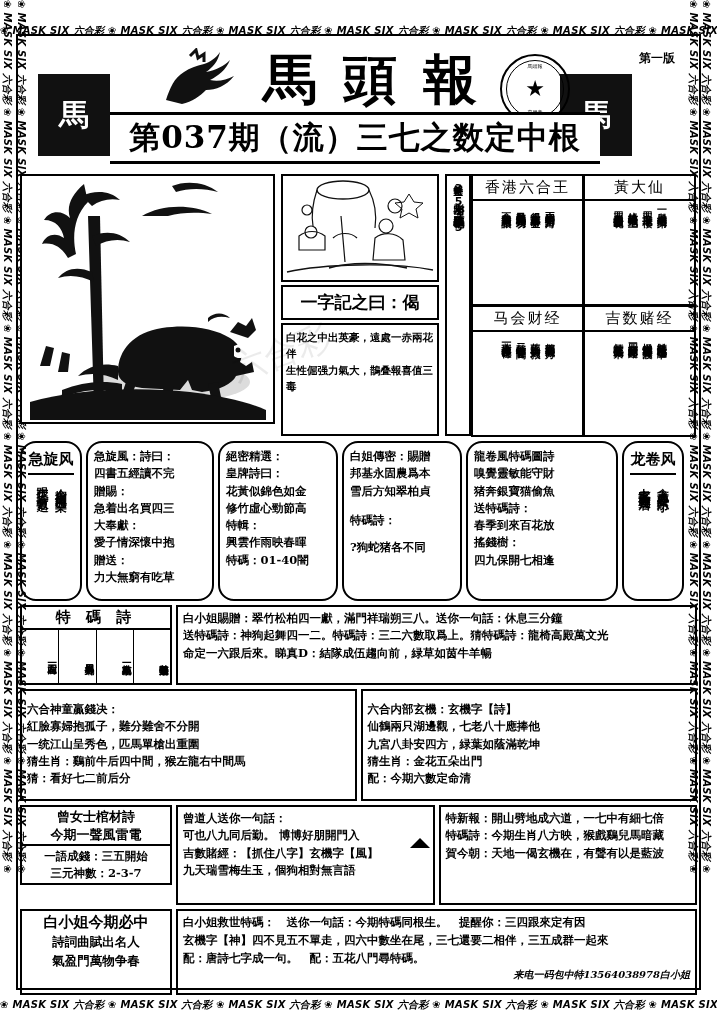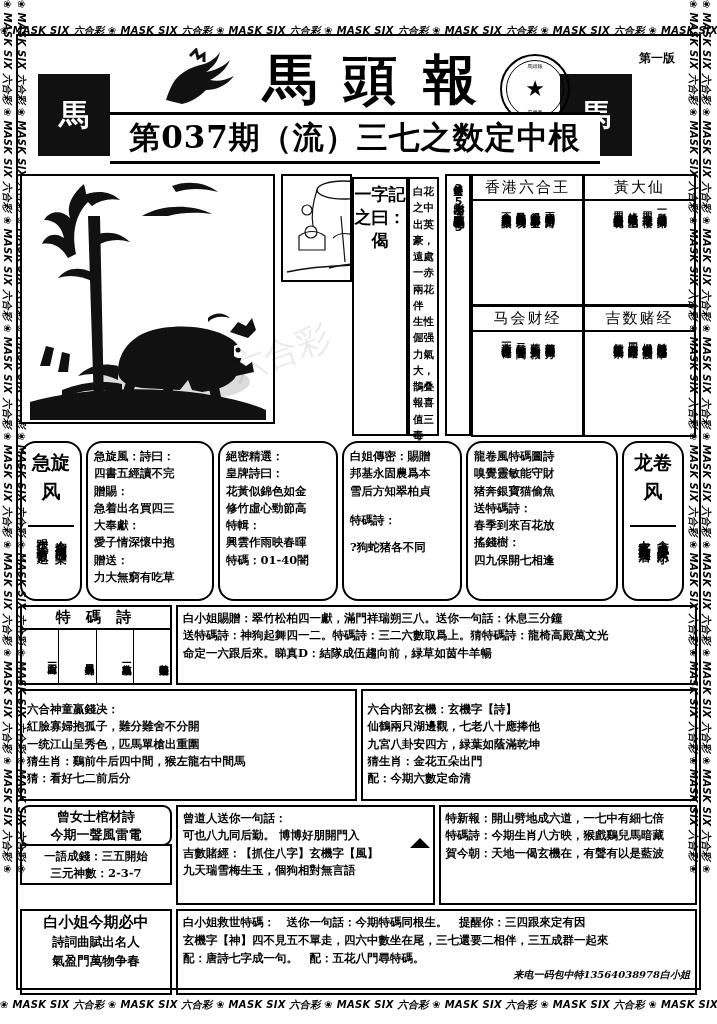--- a/index.html
+++ b/index.html
@@ -32,21 +32,21 @@
   .flag .fch{color:#fff;font-size:30px;font-weight:bold;font-family:"DejaVu Serif","Liberation Serif",serif;
              position:absolute;left:50%;top:50%;transform:translate(-50%,-50%);}
   .mh-sub{position:absolute;left:90px;top:74px;width:490px;text-align:center;font-size:31px;font-weight:bold;
           font-family:"DejaVu Serif","Liberation Serif",serif;border-top:3px solid #000;border-bottom:3px solid #000;
           padding:2px 0;letter-spacing:1px;background:#fff;}
   .edition{position:absolute;right:22px;top:12px;font-size:12px;font-weight:bold;}
 
   
   .band{position:relative;display:flex;margin-top:6px;height:262px;}
   .pic{width:255px;height:250px;border:2px solid #000;box-sizing:border-box;position:relative;overflow:hidden;background:#fff;}
-  .midcol{width:158px;margin-left:6px;display:flex;flex-direction:row;justify-content:center;}
+  .midcol{width:158px;margin-left:6px;display:flex;flex-direction:column;justify-content:center;}
   .mid-art{height:108px;border:2px solid #000;box-sizing:border-box;position:relative;overflow:hidden;}
   .mid-word{margin-top:3px;border:2px solid #000;box-sizing:border-box;text-align:center;font-weight:bold;
             font-size:17px;padding:4px 0;font-family:"DejaVu Serif","Liberation Serif",serif;}
   .mid-poem{margin-top:3px;border:2px solid #000;box-sizing:border-box;flex:1;padding:4px 3px;font-size:10.5px;
             font-weight:bold;line-height:1.55;font-family:"DejaVu Serif","Liberation Serif",serif;}
 
   .rightcol{flex:1;margin-left:6px;display:flex;flex-direction:column;}
   .rc-row{display:flex;flex:1;}
   .vstrip{width:26px;border:2px solid #000;box-sizing:border-box;display:flex;flex-direction:column;
           align-items:center;justify-content:flex-start;font-size:9.5px;font-weight:bold;padding-top:2px;line-height:1.1;}
@@ -56,21 +56,21 @@
       font-family:"DejaVu Serif","Liberation Serif",serif;letter-spacing:2px;}
   .qbody{flex:1;display:flex;flex-direction:row-reverse;justify-content:center;gap:2px;padding:3px 2px;}
   .qcol{writing-mode:vertical-rl;text-orientation:upright;font-size:10px;font-weight:bold;line-height:1.25;
         font-family:"DejaVu Serif","Liberation Serif",serif;letter-spacing:1px;}
 
   
   .cardrow{display:flex;gap:4px;margin-top:5px;height:160px;}
   .rcard{border:2px solid #000;border-radius:16px;box-sizing:border-box;padding:5px 6px;
          font-family:"DejaVu Serif","Liberation Serif",serif;font-weight:bold;font-size:11.5px;line-height:1.5;}
   .rcard.narrow{width:62px;display:flex;flex-direction:column;}
-  .rcard .cap{text-align:center;font-size:19px;border-bottom:2px solid #000;padding-bottom:20px;margin-bottom:3px;}
+  .rcard .cap{text-align:center;font-size:15px;border-bottom:2px solid #000;padding-bottom:2px;margin-bottom:3px;}
   .vpair{flex:1;display:flex;flex-direction:row-reverse;justify-content:center;gap:3px;}
   .vpair div{writing-mode:vertical-rl;text-orientation:upright;font-size:12px;line-height:1.3;letter-spacing:2px;}
   .c2{width:128px;} .c3{width:120px;} .c4{width:120px;} .c5{width:152px;}
   .tspoem{display:flex;margin-top:4px;height:80px;}
   .tsleft{width:152px;border:2px solid #000;box-sizing:border-box;display:flex;flex-direction:column;}
   .tsleft .th{text-align:center;font-weight:bold;font-size:15px;border-bottom:2px solid #000;padding:1px 0;letter-spacing:5px;
               font-family:"DejaVu Serif","Liberation Serif",serif;}
   .tscols{flex:1;display:flex;flex-direction:row-reverse;}
   .tscols div{flex:1;border-left:1px solid #000;writing-mode:vertical-rl;text-orientation:upright;
               font-size:9.5px;font-weight:bold;line-height:1.2;padding:2px 0;text-align:center;
@@ -81,21 +81,21 @@
 
   .tworow{display:flex;margin-top:4px;height:112px;}
   .twobox{flex:1;border:2px solid #000;box-sizing:border-box;padding:10px 5px;font-size:11.5px;font-weight:bold;
           line-height:1.5;font-family:"DejaVu Serif","Liberation Serif",serif;}
   .twobox+.twobox{margin-left:4px;}
 
   .lowrow{display:flex;margin-top:4px;height:100px;}
   .lowleft{width:152px;display:flex;flex-direction:column;}
   .lb{border:2px solid #000;box-sizing:border-box;text-align:center;font-weight:bold;
       font-family:"DejaVu Serif","Liberation Serif",serif;}
-  .lb1{font-size:13px;line-height:1.35;padding:1px 0;border-radius:9px;}
+  .lb1{font-size:13px;line-height:1.35;padding:1px 0;}
   .lb2{margin-top:-2px;font-size:11.5px;line-height:1.45;padding:2px 12px;}
   .lowright{flex:1;margin-left:4px;border:2px solid #000;box-sizing:border-box;padding:3px 5px;
             font-size:11.5px;font-weight:bold;line-height:1.5;font-family:"DejaVu Serif","Liberation Serif",serif;}
 
   .finrow{display:flex;margin-top:4px;height:86px;}
   .finleft{width:152px;border:2px solid #000;box-sizing:border-box;text-align:center;font-weight:bold;
            font-family:"DejaVu Serif","Liberation Serif",serif;padding-top:2px;}
   .finleft .ft{font-size:15px;}
   .finleft .fl{font-size:12.5px;line-height:1.55;}
   .finright{flex:1;margin-left:4px;border:2px solid #000;box-sizing:border-box;padding:3px 5px;

